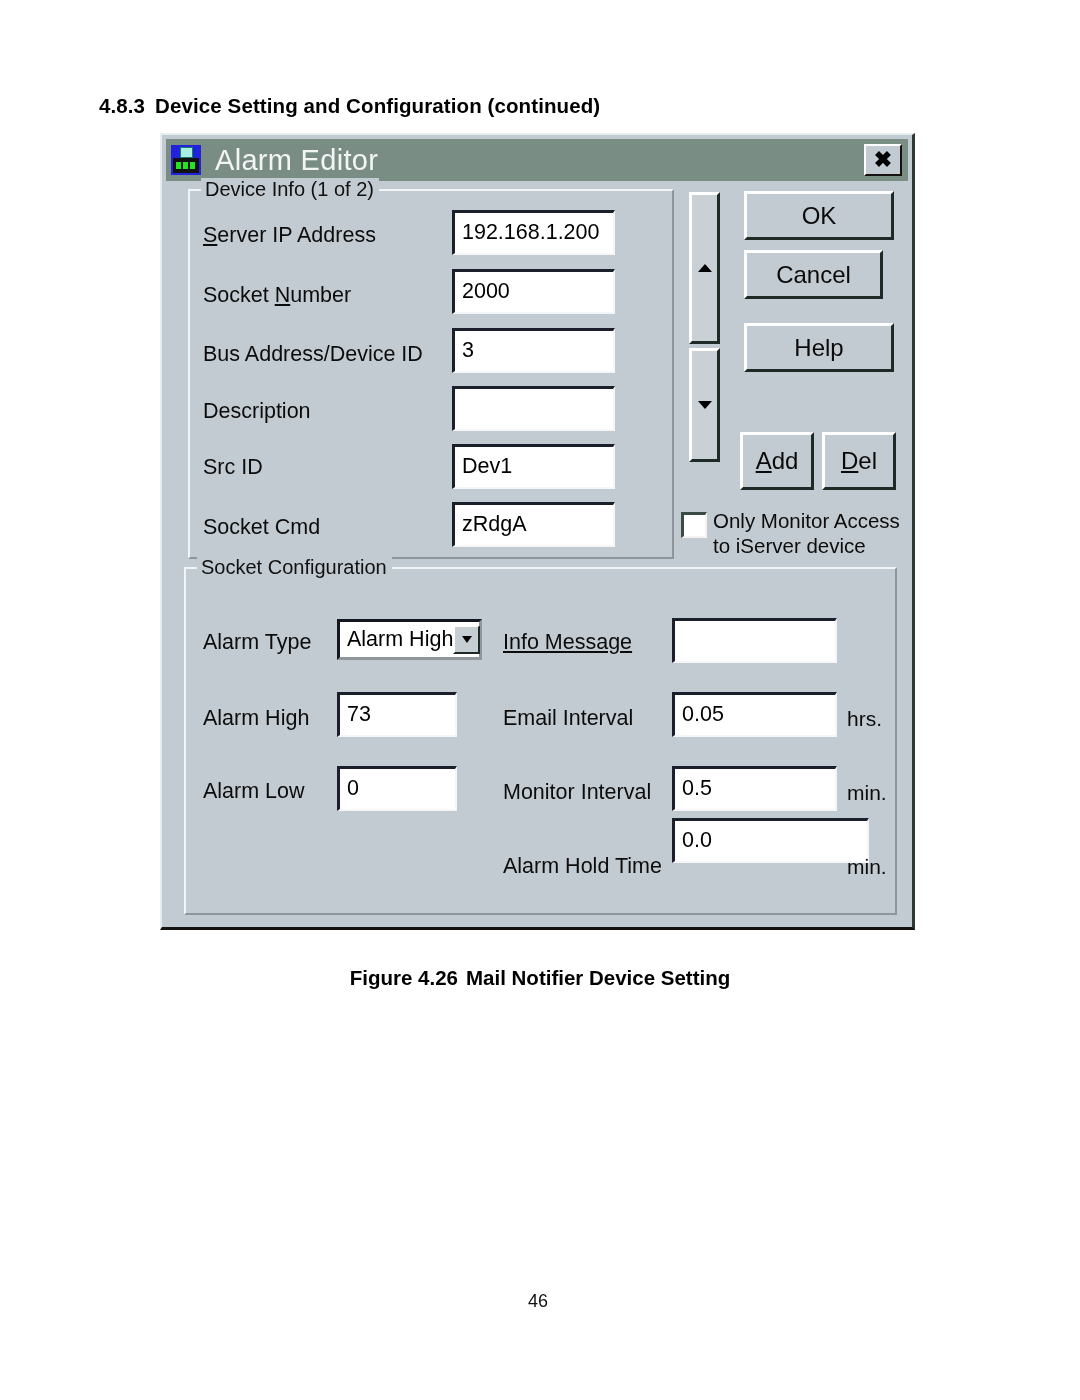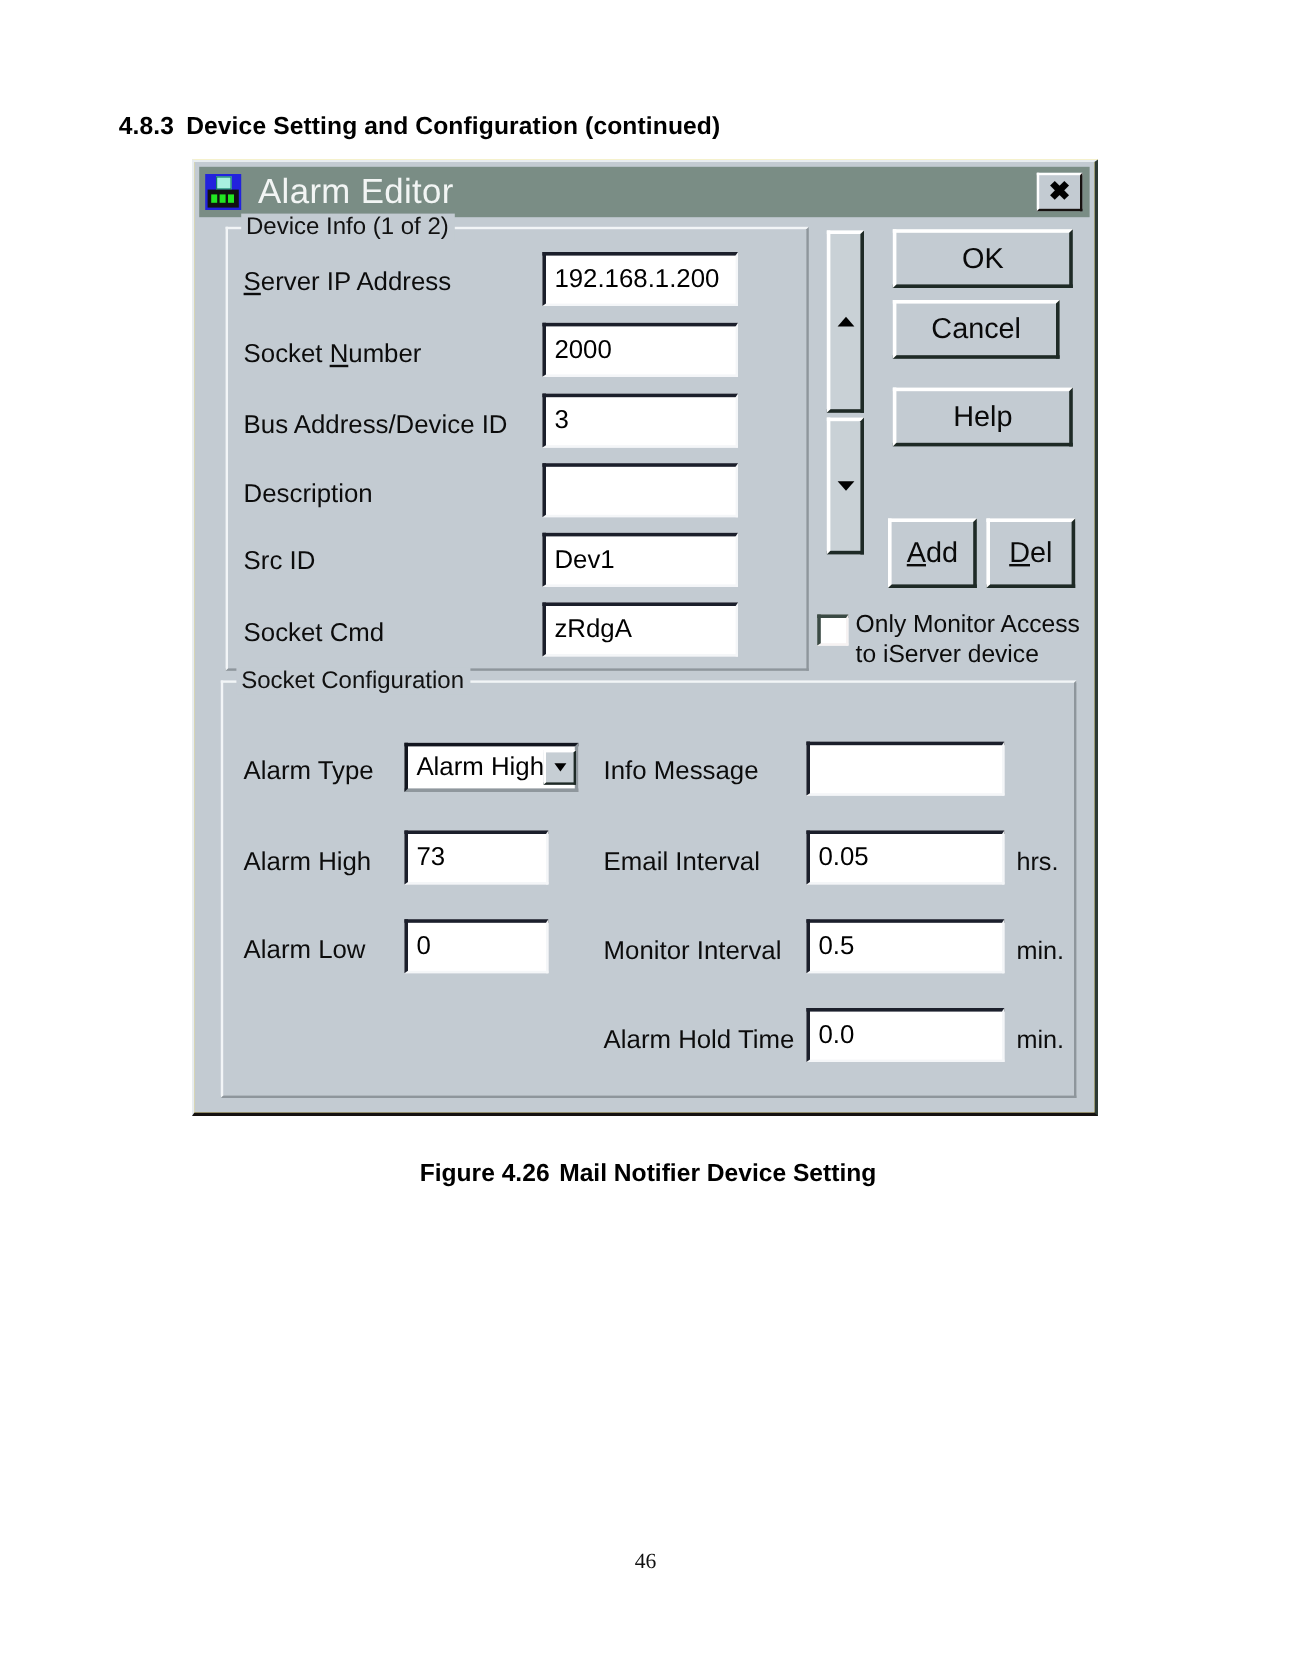--- a/index.html
+++ b/index.html
@@ -41,21 +41,20 @@
   .figure-caption .fig-num { margin-right: 8px; }
 
   .page-number {
     position: absolute;
     left: 0;
     top: 1291px;
     width: 1076px;
     text-align: center;
     font-size: 18px;
     color: #111;
-    font-family: Liberation Serif, serif;
   }
 
   
   .window {
     position: absolute;
     left: 160px;
     top: 133px;
     width: 755px;
     height: 797px;
     background: #fde047;
@@ -401,33 +400,33 @@
           <span class="tri-down"></span>
         </span>
     </div>
 
     <div class="fld-label" style="left:41px; top:573px;">Alarm High</div>
     <div class="textbox" style="left:175px; top:557px; width:120px; height:45px;">73</div>
 
     <div class="fld-label" style="left:41px; top:646px;">Alarm Low</div>
     <div class="textbox" style="left:175px; top:631px; width:120px; height:45px;">0</div>
 
-    <div class="fld-label" style="left:341px; top:497px;">Info Message</div>
+    <div class="fld-label" style="left:341px; top:497px;text-decoration:underline;">Info Message</div>
     <div class="textbox" style="left:510px; top:483px; width:165px; height:45px;"></div>
 
     <div class="fld-label" style="left:341px; top:573px;">Email Interval</div>
     <div class="textbox" style="left:510px; top:557px; width:165px; height:45px;">0.05</div>
     <div class="unit-label" style="left:685px; top:573px;">hrs.</div>
 
     <div class="fld-label" style="left:341px; top:647px;">Monitor Interval</div>
     <div class="textbox" style="left:510px; top:631px; width:165px; height:45px;">0.5</div>
     <div class="unit-label" style="left:685px; top:647px;">min.</div>
 
     <div class="fld-label" style="left:341px; top:721px;">Alarm Hold Time</div>
-    <div class="textbox" style="left:510px; top:705px; width:165px; height:45px;">0.0</div>
+    <div class="textbox" style="left:510px; top:683px; width:197px; height:45px;">0.0</div>
     <div class="unit-label" style="left:685px; top:721px;">min.</div>
 
   </div>
 </div>
 
 <div class="figure-caption">
   <span class="fig-num">Figure 4.26</span><span>Mail Notifier Device Setting</span>
 </div>
 
 <div class="page-number">46</div>

